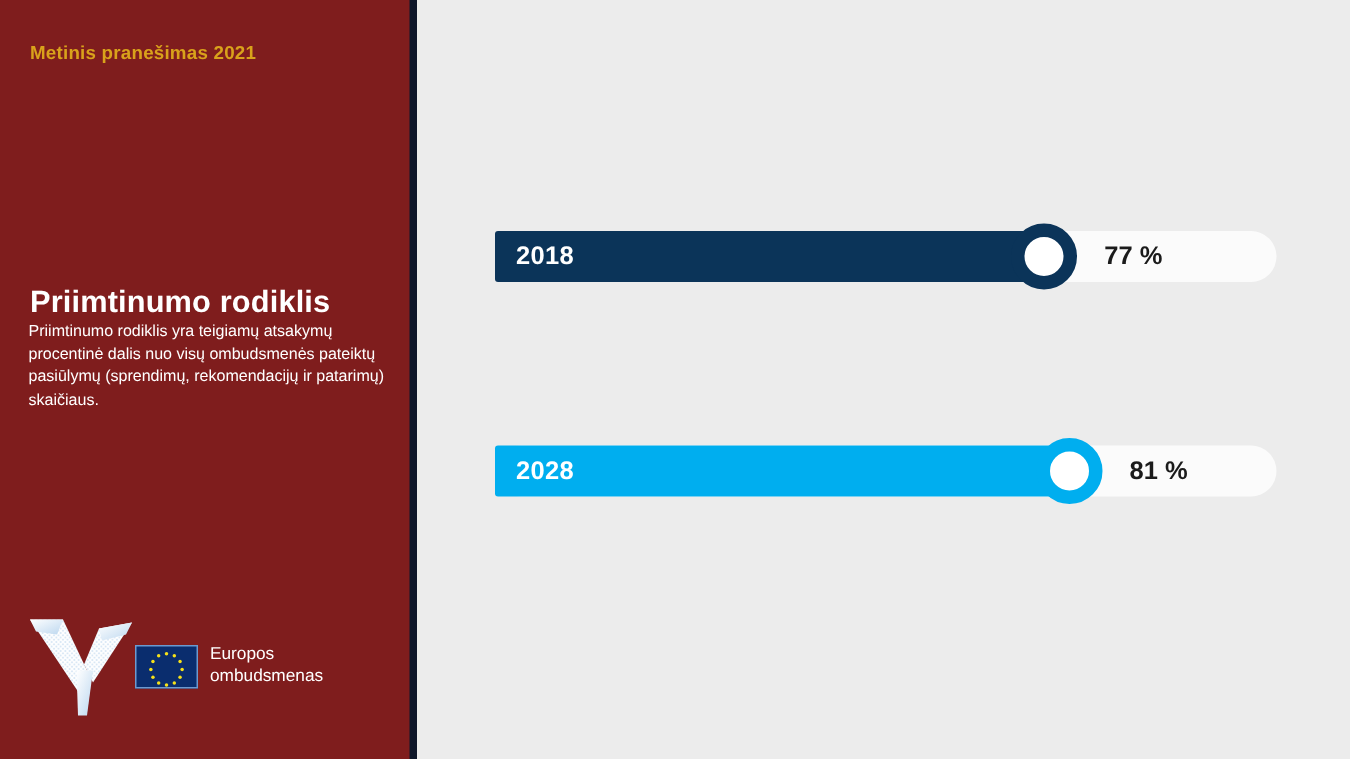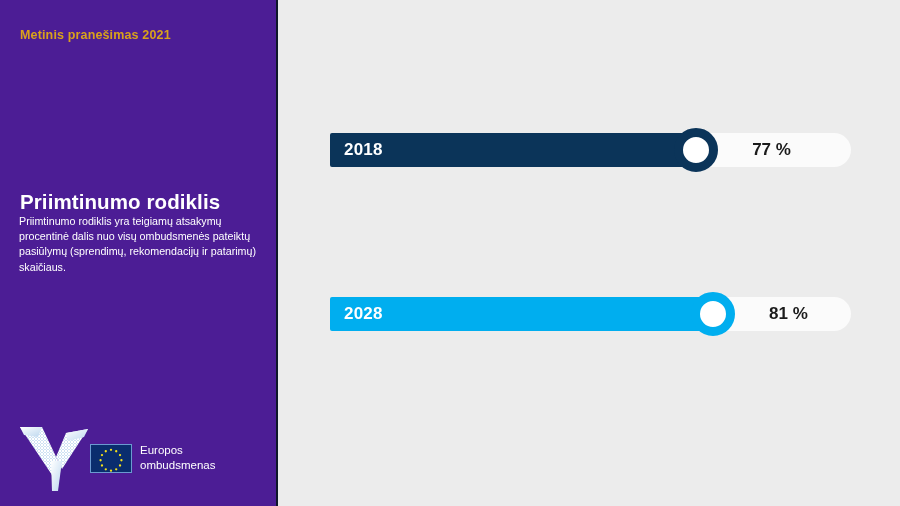--- a/index.html
+++ b/index.html
@@ -11,22 +11,22 @@
   }
   .slide {
     position:relative; width:900px; height:506px;
     background:#ececec;
   }
 
   
   .side-panel {
     position:absolute; left:0; top:0;
     width:278px; height:506px;
-    background:#4c1d95;
-    border-right:2px solid #0f172a;
+    background:#7f1d1d;
+    border-right:5px solid #0f172a;
   }
   .report-label {
     position:absolute; left:20px; top:28px;
     font-size:12.5px; font-weight:bold;
     color:#d9a21b; letter-spacing:0.15px;
     white-space:nowrap;
   }
   .panel-title {
     position:absolute; left:20px; top:166px;
     font-size:20.5px; font-weight:bold;
@@ -35,21 +35,21 @@
     margin-top:24px;
   }
   .panel-desc {
     position:absolute; left:19px; top:214px;
     width:252px;
     font-size:10.7px; line-height:1.42;
     color:#ffffff;
   }
 
   
-  .logo { position:absolute; left:18px; top:421px; width:215px; height:72px; }
+  .logo { position:absolute; left:18px; top:407px; width:215px; height:72px; }
   .logo-mark { position:absolute; left:0; top:0; width:76px; height:72px; }
   .eu-flag {
     position:absolute; left:72px; top:23px;
     width:42px; height:29px;
     background:#0a2d6e;
     border:1px solid #6b9ad0;
   }
   .eu-flag svg { display:block; width:100%; height:100%; }
   .logo-text {
     position:absolute; left:122px; top:22px;
@@ -86,21 +86,20 @@
     width:44px; height:44px;
     border-radius:50%;
     background:#ffffff;
   }
   .bar-value {
     position:absolute; top:0;
     height:34px; line-height:34px;
     font-size:17px; font-weight:bold;
     color:#1b1b1b;
     white-space:nowrap;
-    margin-left:16px;
   }
 </style>
 </head>
 <body>
 
 <div class="slide">
 
   <div class="side-panel">
 
     <div class="report-label">Metinis pranešimas 2021</div>
@@ -153,21 +152,21 @@
       <div class="logo-text">
         <div>Europos</div>
         <div>ombudsmenas</div>
       </div>
 
     </div>
   </div>
 
   <div class="chart">
 
-    <div class="bar-row" id="row-0" style="top:133px;">
+    <div class="bar-row" id="row-0" style="top:154px;">
       <div class="bar-track"></div>
       <div class="bar-fill" id="fill-0" style="width: 366.17px; background: rgb(11, 52, 89);"></div>
       <div class="bar-year">2018</div>
       <div class="bar-knob" id="knob-0" style="left: 344.17px; border: 9px solid rgb(11, 52, 89);"></div>
       <div class="bar-value" id="val-0" style="left: 406.17px;">77 %</div>
     </div>
 
 
     <div class="bar-row" id="row-2" style="top:297px;">
       <div class="bar-track"></div>

